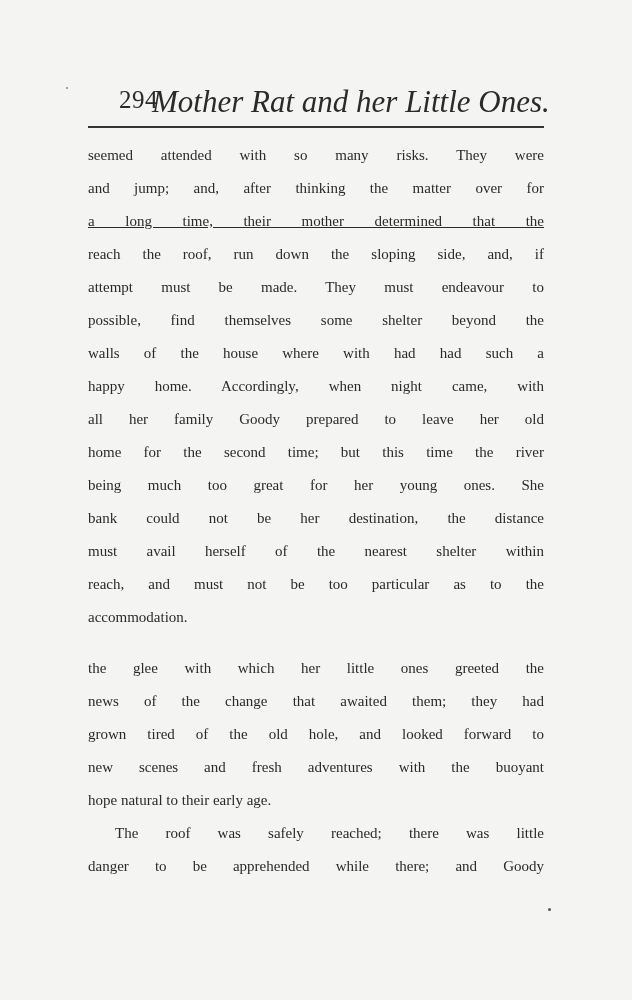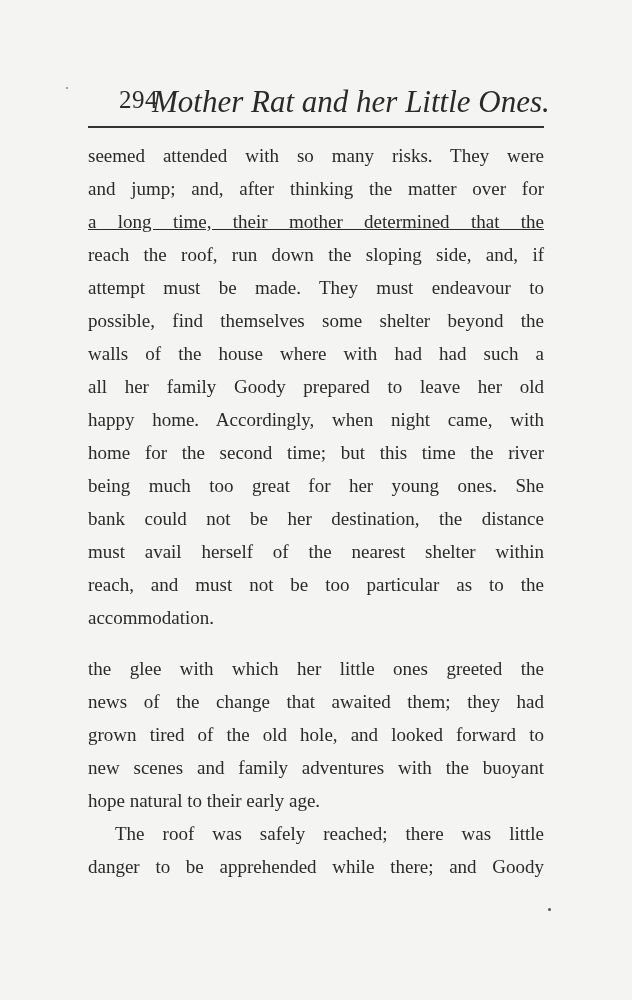--- a/index.html
+++ b/index.html
@@ -3,21 +3,21 @@
 <meta charset="utf-8">
 <style>
   html, body { margin:0; padding:0; }
   body { width:632px; height:1000px; background:#f4f4f2; position:relative; overflow:hidden;
          font-family:"Liberation Serif","DejaVu Serif",serif; color:#2a2a2a; }
   .header { position:absolute; left:88px; top:80px; width:458px; height:40px; }
   .page-num { position:absolute; left:0; top:6px; font-size:25px; letter-spacing:0.5px;margin-left:31px; }
   .running-title { position:absolute; left:64px; top:4px; font-size:31px; font-style:italic; white-space:nowrap; }
   .rule { position:absolute; left:88px; top:126px; width:456px; height:2px; background:#333; }
   .body { position:absolute; left:88px; top:139px; width:456px; }
-  .line { height:33px; line-height:33px; font-size:19px; text-align:justify; text-align-last:justify; white-space:nowrap; overflow:visible; }
+  .line { height:33px; line-height:33px; font-size:15px; text-align:justify; text-align-last:justify; white-space:nowrap; overflow:visible; }
   .line.last { text-align-last:left; }
   .line.indent { padding-left:27px; }
   .dot { position:absolute; left:548px; top:908px; width:3px; height:3px; background:#555; border-radius:50%; }
   .speck { position:absolute; left:66px; top:87px; width:2px; height:2px; background:#888; border-radius:50%; }
 </style>
 </head>
 <body>
 
 <div class="header">
   <span class="page-num">294</span>
@@ -26,31 +26,31 @@
 <div class="rule"></div>
 
 <div class="body" id="body">
     <div class="line" style="white-space: normal;"><span style="white-space: nowrap; word-spacing: 0px;">seemed attended with so many risks. They were</span></div>
     <div class="line" style="white-space: normal;"><span style="white-space: nowrap; word-spacing: 0px;">and jump; and, after thinking the matter over for</span></div>
     <div class="line" style="white-space: normal;"><span style="white-space: nowrap; word-spacing: 0px; text-decoration: underline;">a long time, their mother determined that the</span></div>
     <div class="line" style="white-space: normal;"><span style="white-space: nowrap; word-spacing: 0px;">reach the roof, run down the sloping side, and, if</span></div>
     <div class="line" style="white-space: normal;"><span style="white-space: nowrap; word-spacing: 0px;">attempt must be made. They must endeavour to</span></div>
     <div class="line" style="white-space: normal;"><span style="white-space: nowrap; word-spacing: 0px;">possible, find themselves some shelter beyond the</span></div>
     <div class="line" style="white-space: normal;"><span style="white-space: nowrap; word-spacing: 0px;">walls of the house where with had had such a</span></div>
+    <div class="line" style="white-space: normal;"><span style="white-space: nowrap; word-spacing: 0px;">happy home. Accordingly, when night came, with</span></div>
     <div class="line" style="white-space: normal;"><span style="white-space: nowrap; word-spacing: 0px;">all her family Goody prepared to leave her old</span></div>
-    <div class="line" style="white-space: normal;"><span style="white-space: nowrap; word-spacing: 0px;">happy home. Accordingly, when night came, with</span></div>
     <div class="line" style="white-space: normal;"><span style="white-space: nowrap; word-spacing: 0px;">home for the second time; but this time the river</span></div>
     <div class="line" style="white-space: normal;"><span style="white-space: nowrap; word-spacing: 0px;">being much too great for her young ones. She</span></div>
     <div class="line" style="white-space: normal;"><span style="white-space: nowrap; word-spacing: 0px;">bank could not be her destination, the distance</span></div>
     <div class="line" style="white-space: normal;"><span style="white-space: nowrap; word-spacing: 0px;">must avail herself of the nearest shelter within</span></div>
     <div class="line" style="white-space: normal;"><span style="white-space: nowrap; word-spacing: 0px;">reach, and must not be too particular as to the</span></div>
     <div class="line last">accommodation.</div>
     <div class="line" style="white-space: normal; margin-top: 18px;"><span style="white-space: nowrap; word-spacing: 0px;">the glee with which her little ones greeted the</span></div>
     <div class="line" style="white-space: normal;"><span style="white-space: nowrap; word-spacing: 0px;">news of the change that awaited them; they had</span></div>
     <div class="line" style="white-space: normal;"><span style="white-space: nowrap; word-spacing: 0px;">grown tired of the old hole, and looked forward to</span></div>
-    <div class="line" style="white-space: normal;"><span style="white-space: nowrap; word-spacing: 0px;">new scenes and family adventures with the buoyant</span></div>
+    <div class="line" style="white-space: normal;"><span style="white-space: nowrap; word-spacing: 0px;">new scenes and fresh adventures with the buoyant</span></div>
     <div class="line last">hope natural to their early age.</div>
     <div class="line indent" style="white-space: normal;"><span style="white-space: nowrap; word-spacing: 0px;">The roof was safely reached; there was little</span></div>
     <div class="line" style="white-space: normal;"><span style="white-space: nowrap; word-spacing: 0px;">danger to be apprehended while there; and Goody</span></div>
   </div>
 
 <div class="speck"></div>
 <div class="dot"></div>
 
 </body></html>

